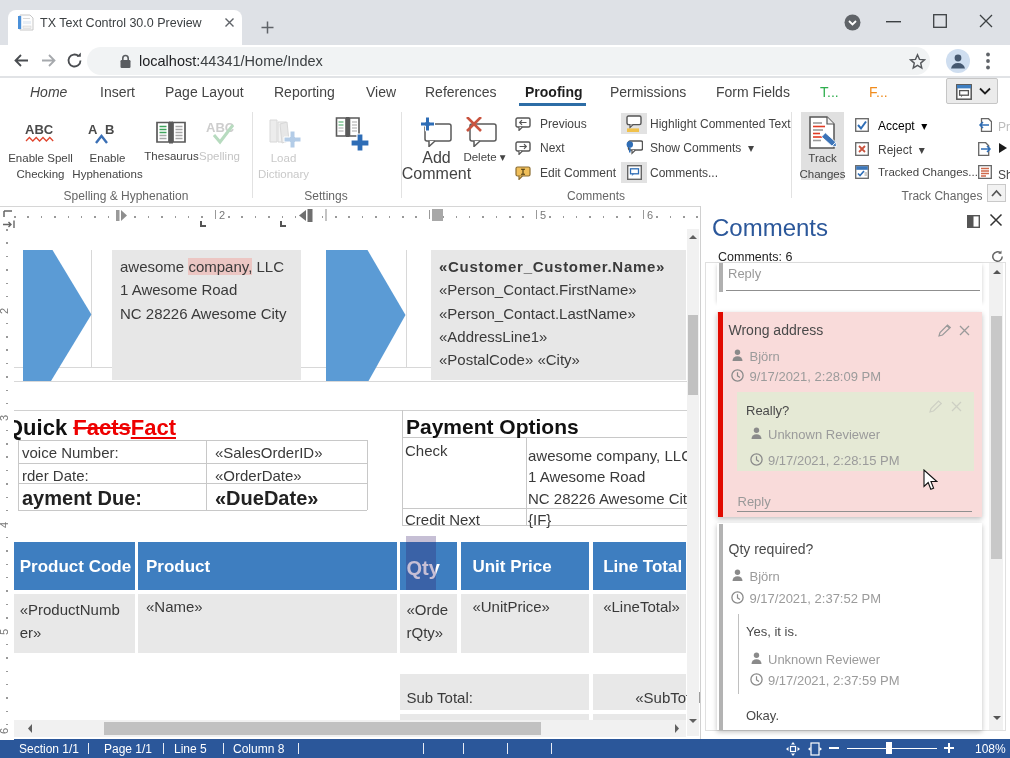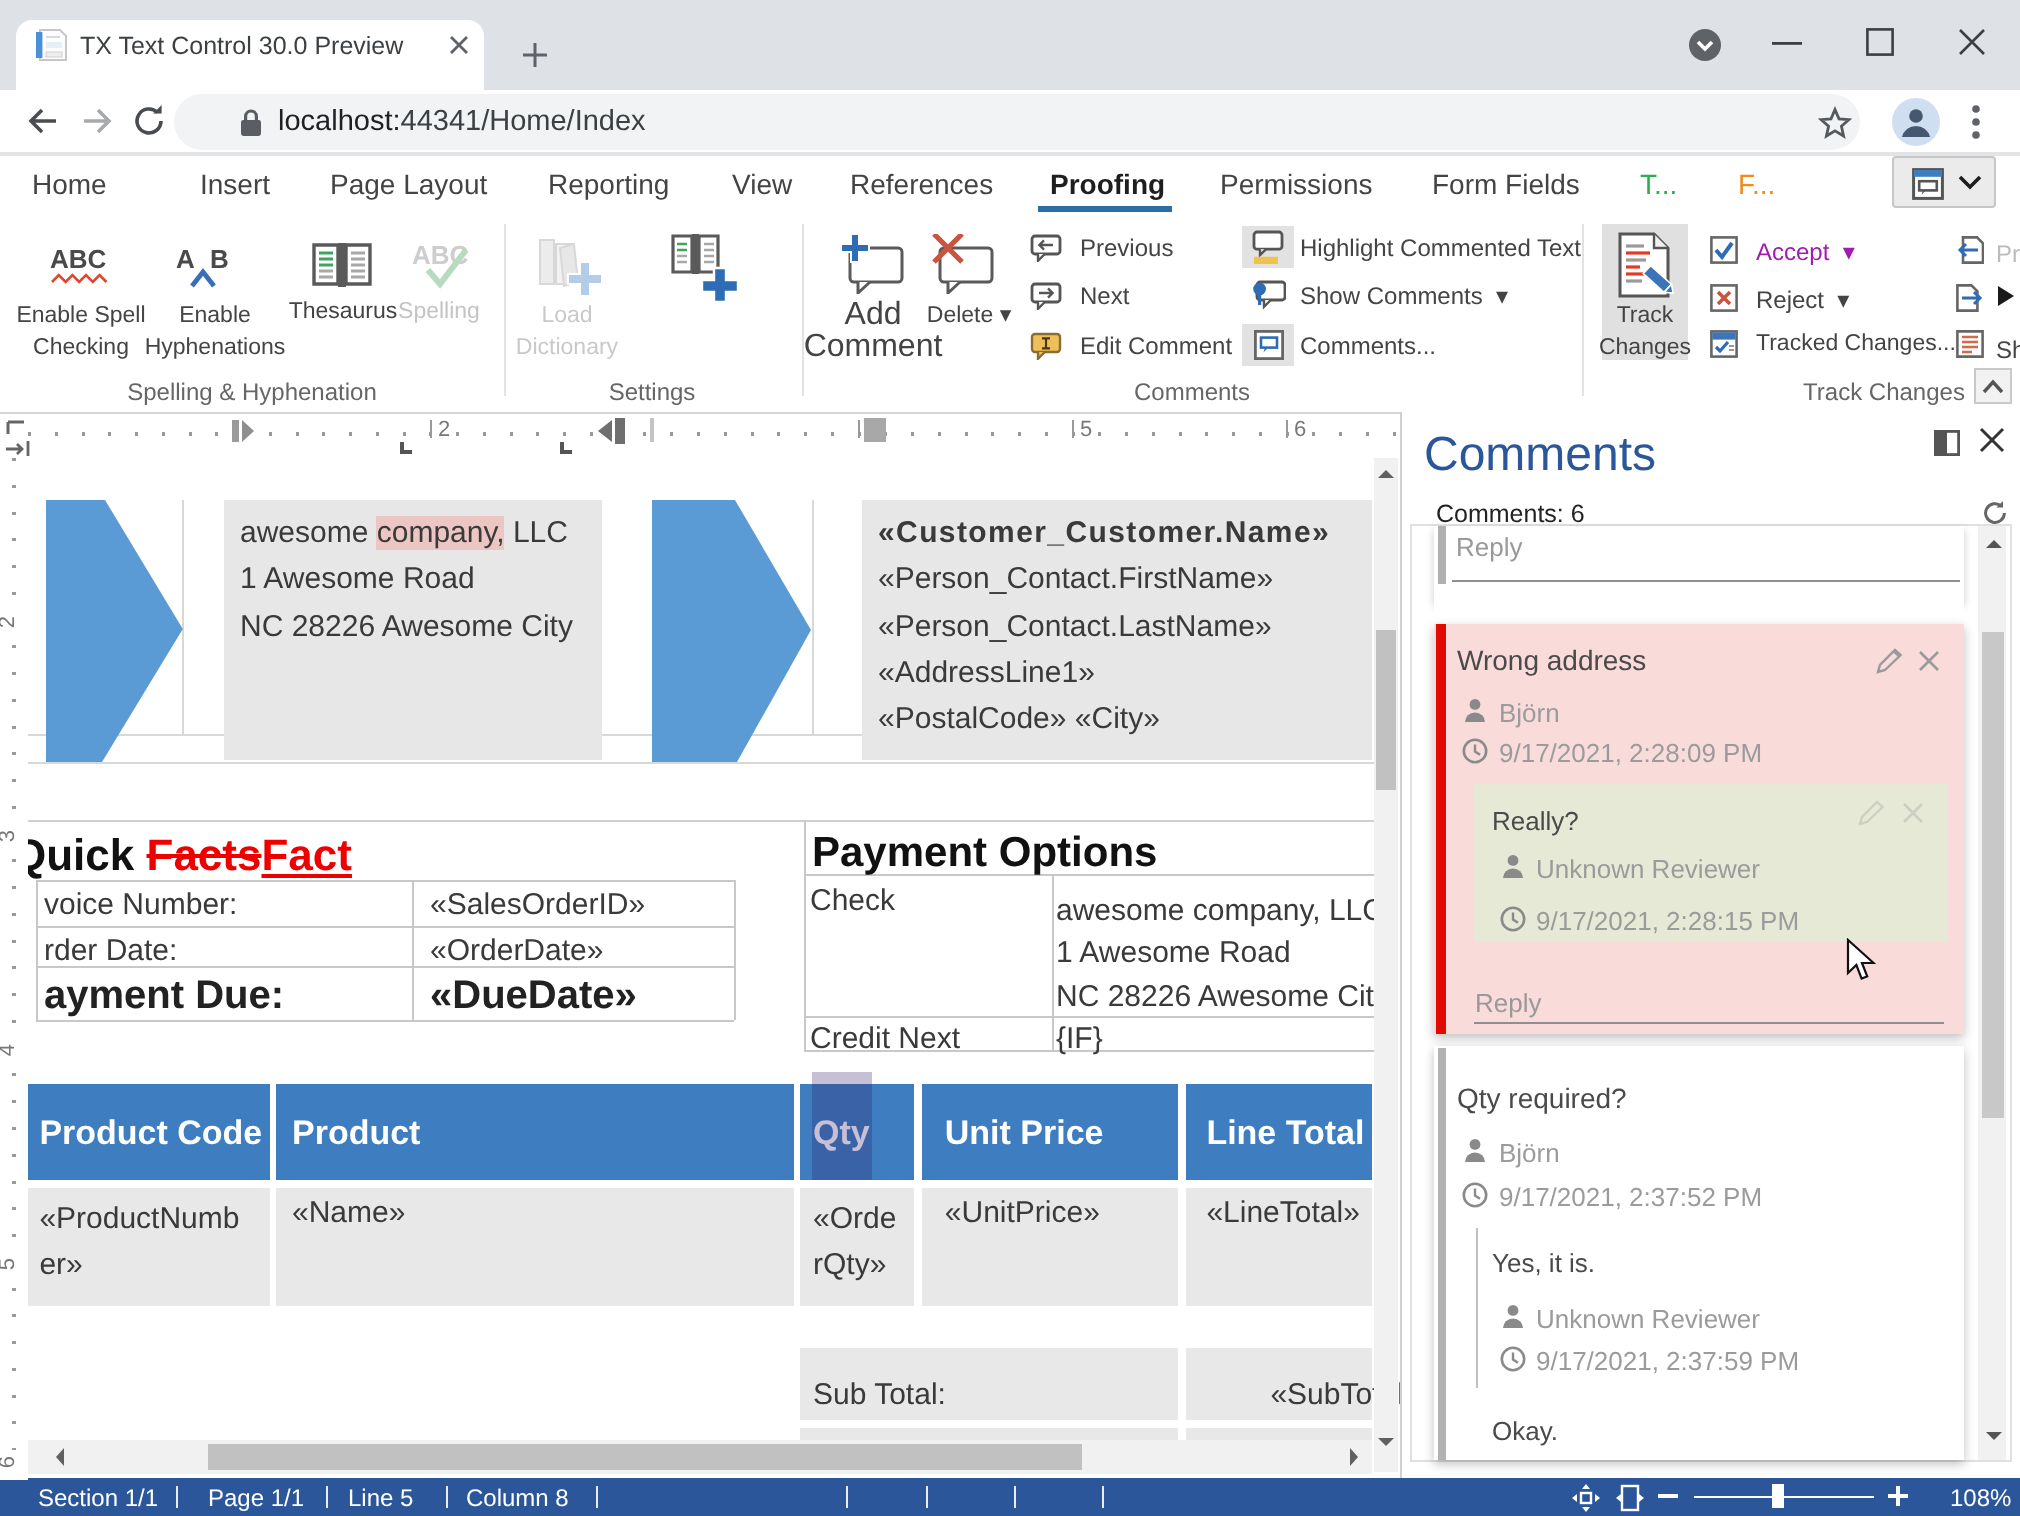--- a/index.html
+++ b/index.html
@@ -70,21 +70,21 @@
   <circle cx="12" cy="9" r="3.4" fill="#455870"></circle>
   <path d="M5 19.5a7.2 7.2 0 0 1 14 0z" fill="#455870"></path>
 </svg>
 <svg class="ic" style="left:986px;top:52px;" width="4" height="18" viewBox="0 0 4 18">
   <circle cx="2" cy="2.5" r="1.9" fill="#5f6368"></circle>
       <circle cx="2" cy="9" r="1.9" fill="#5f6368"></circle>
       <circle cx="2" cy="15.5" r="1.9" fill="#5f6368"></circle>
 </svg>
 
 <div id="ribtabs" class="abs" style="left:0;top:78px;width:1010px;height:29px;background:#fff;font-size:14px;color:#444;">
- <span class="abs" style="left:16px;top:6px;">Home</span>
+ <span class="abs" style="left:30px;top:6px;font-style:italic;">Home</span>
  <span class="abs" style="left:100px;top:6px;">Insert</span>
  <span class="abs" style="left:165px;top:6px;">Page Layout</span>
  <span class="abs" style="left:274px;top:6px;">Reporting</span>
  <span class="abs" style="left:366px;top:6px;">View</span>
  <span class="abs" style="left:425px;top:6px;">References</span>
  <span class="abs" style="left:525px;top:6px;color:#1e1e1e;font-weight:bold;">Proofing</span>
  <span class="abs" style="left:610px;top:6px;">Permissions</span>
  <span class="abs" style="left:716px;top:6px;">Form Fields</span>
  <span class="abs" style="left:820px;top:6px;color:#2fae4e;">T...</span>
  <span class="abs" style="left:869px;top:6px;color:#f08c1e;">F...</span>
@@ -234,21 +234,21 @@
   <g transform="rotate(-48 21 25)">
    <rect x="18.5" y="16" width="5.5" height="14" fill="#3c74b8" stroke="#fff" stroke-width="0.8"></rect>
    <path d="M18.5 30h5.5l-2.7 3.6z" fill="#3c74b8" stroke="#fff" stroke-width="0.8"></path>
   </g>
  </svg>
  <div class="abs" style="left:777px;top:43px;width:91px;text-align:center;font-size:11.5px;color:#444;line-height:16px;">Track<br>Changes</div>
  <svg class="ic" style="left:855px;top:11px;" width="14" height="14" viewBox="0 0 14 14">
   <rect x="0.7" y="0.7" width="12.6" height="12.6" fill="#fff" stroke="#666" stroke-width="1.3"></rect>
   <path d="M3 7l3 3.5L11 3.5" stroke="#2e6db6" stroke-width="2" fill="none"></path>
  </svg>
- <div class="abs" style="left:878px;top:12px;font-size:12px;color:#a21caf;">Accept&nbsp;&nbsp;▾</div>
+ <div class="abs" style="left:878px;top:12px;font-size:12px;color:#000000;">Accept&nbsp;&nbsp;▾</div>
  <svg class="ic" style="left:855px;top:35px;" width="14" height="14" viewBox="0 0 14 14">
   <rect x="0.7" y="0.7" width="12.6" height="12.6" fill="#fff" stroke="#666" stroke-width="1.3"></rect>
   <path d="M4 4l6 6M10 4l-6 6" stroke="#c9543f" stroke-width="1.8"></path>
  </svg>
  <div class="abs" style="left:878px;top:36px;font-size:12px;color:#444;">Reject&nbsp;&nbsp;▾</div>
  <svg class="ic" style="left:855px;top:58px;" width="14" height="14" viewBox="0 0 14 14">
   <rect x="0.7" y="0.7" width="12.6" height="12.6" fill="#fff" stroke="#666" stroke-width="1.3"></rect>
   <rect x="1.2" y="1.2" width="11.6" height="3.6" fill="#3b76b9"></rect>
   <path d="M3 8.5l2 2L9 6" stroke="#2e6db6" stroke-width="1.6" fill="none"></path>
   <path d="M9.5 8h2.5M9.5 10h2.5" stroke="#9a9a9a" stroke-width="1"></path>
@@ -363,21 +363,21 @@
  <div class="abs" style="left:405px;top:282px;">Credit Next</div>
  <div class="abs" style="left:528px;top:282px;">{IF}</div>
 
  <div class="abs" style="left:0px;top:313px;width:134.5px;height:48px;background:#3e7ec0;"></div>
  <div class="abs" style="left:138px;top:313px;width:258.5px;height:48px;background:#3e7ec0;"></div>
  <div class="abs" style="left:400px;top:313px;width:57px;height:48px;background:#3e7ec0;"></div>
  <div class="abs" style="left:460.5px;top:313px;width:128.5px;height:48px;background:#3e7ec0;"></div>
  <div class="abs" style="left:592.5px;top:313px;width:93px;height:48px;background:#3e7ec0;"></div>
  <div class="abs" style="left:19.7px;top:328px;font-size:17px;font-weight:bold;color:#fff;">Product Code</div>
  <div class="abs" style="left:146px;top:328px;font-size:17px;font-weight:bold;color:#fff;">Product</div>
- <div class="abs" style="left:406.5px;top:328px;font-size:17px;font-weight:bold;color:#fff;">Qty</div>
+ <div class="abs" style="left:406.5px;top:328px;font-size:20px;font-weight:bold;color:#fff;">Qty</div>
  <div class="abs" style="left:472.4px;top:328px;font-size:17px;font-weight:bold;color:#fff;">Unit Price</div>
  <div class="abs" style="left:603.2px;top:328px;font-size:17px;font-weight:bold;color:#fff;">Line Total</div>
  <div class="abs" style="left:406px;top:307px;width:30px;height:54px;background:rgba(50,25,105,0.28);"></div>
 
  <div class="abs" style="left:0px;top:364.5px;width:134.5px;height:59px;background:#e8e8e8;"></div>
  <div class="abs" style="left:138px;top:364.5px;width:258.5px;height:59px;background:#e8e8e8;"></div>
  <div class="abs" style="left:400px;top:364.5px;width:57px;height:59px;background:#e8e8e8;"></div>
  <div class="abs" style="left:460.5px;top:364.5px;width:128.5px;height:59px;background:#e8e8e8;"></div>
  <div class="abs" style="left:592.5px;top:364.5px;width:93px;height:59px;background:#e8e8e8;"></div>
  <div class="abs" style="left:19.7px;top:369px;line-height:23.3px;">«ProductNumb<br>er»</div>

